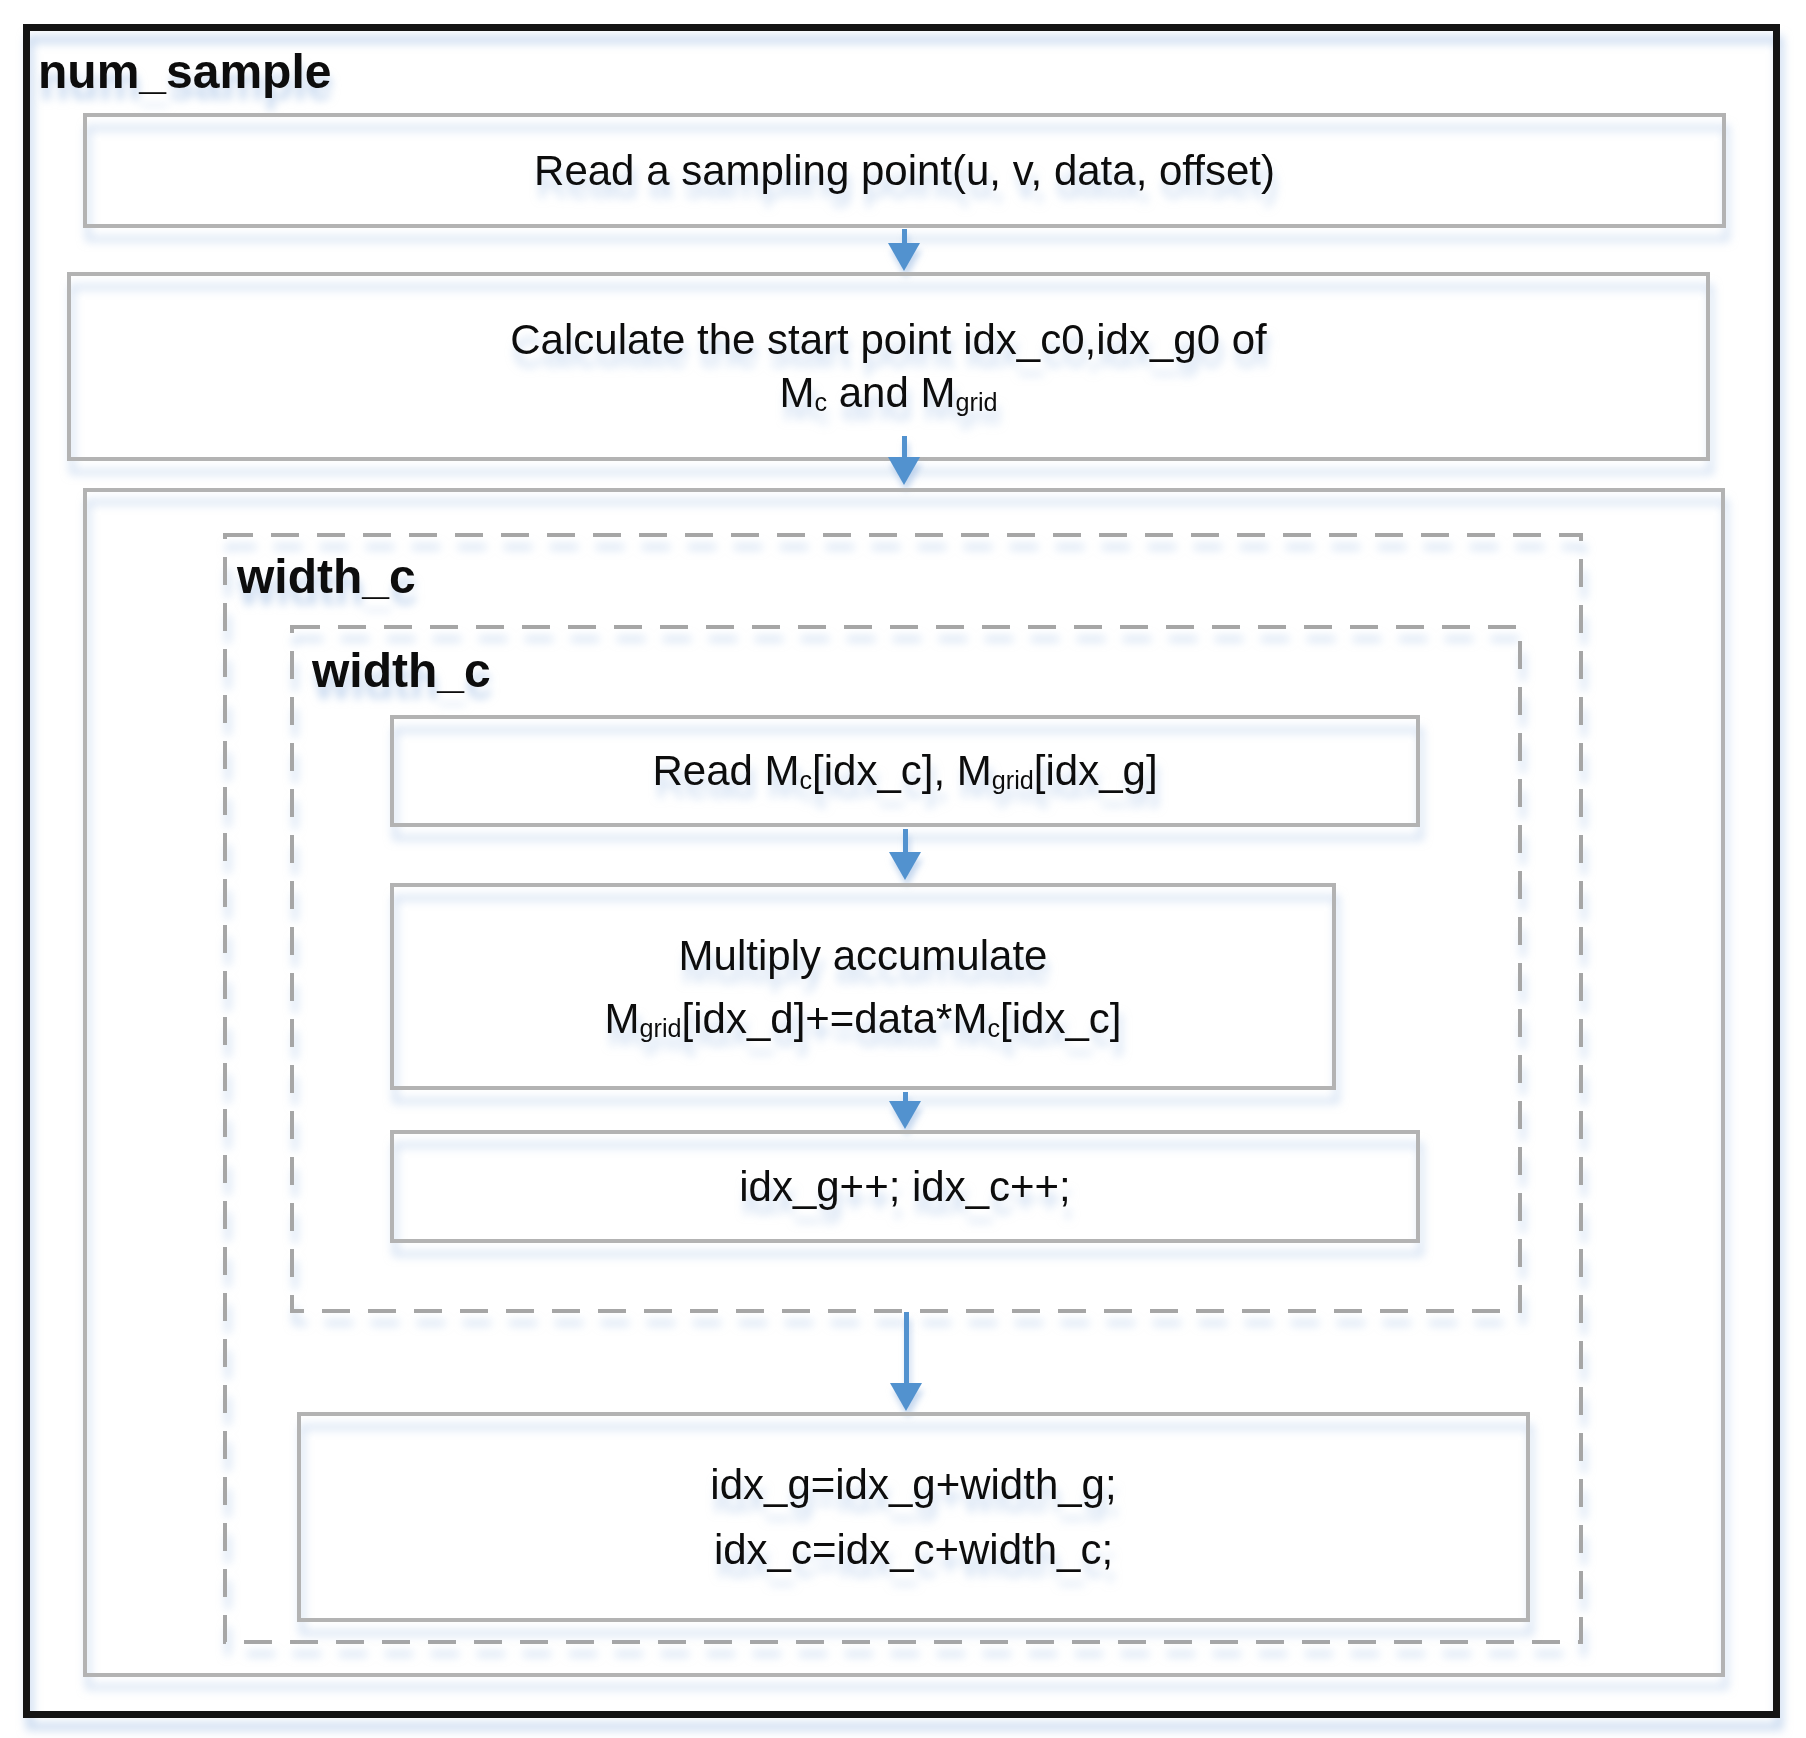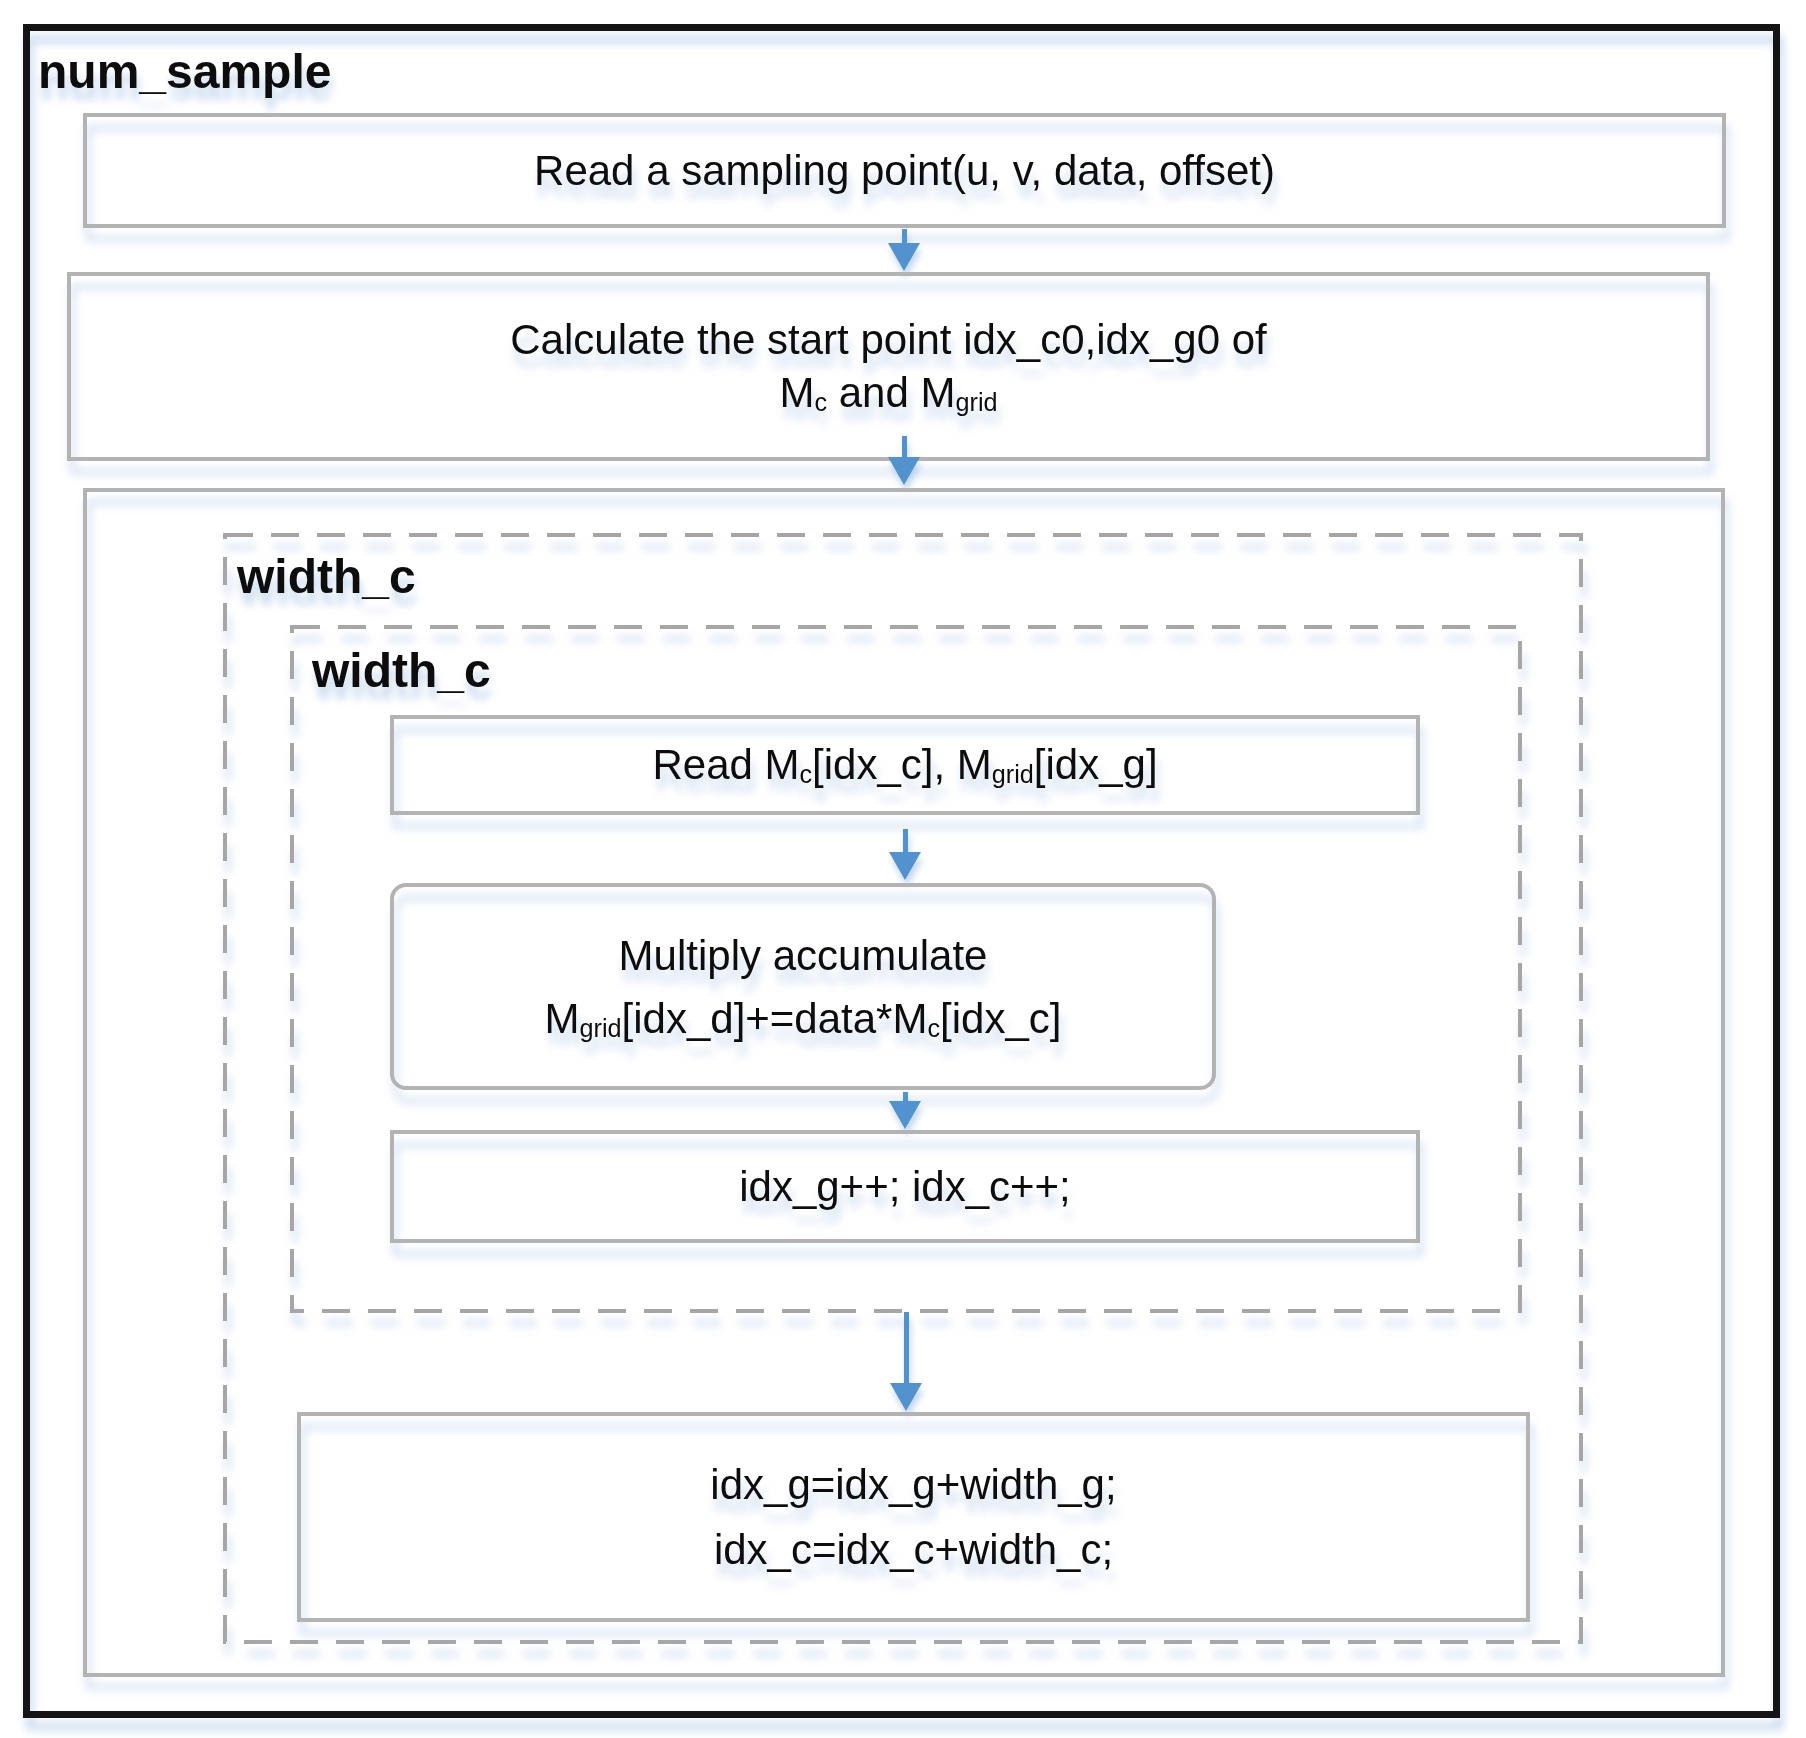--- a/index.html
+++ b/index.html
@@ -94,30 +94,30 @@
   <svg class="dash-frame" style="left:223px;top:533px;" width="1360" height="1111">
     <rect x="2" y="2" width="1356" height="1107" fill="none" stroke="var(--dash-border)" stroke-width="4" stroke-dasharray="28 18"></rect>
   </svg>
   <div class="loop-label" style="left:237px;top:551px;">width_c</div>
 
   <svg class="dash-frame" style="left:290px;top:625px;" width="1232" height="688">
     <rect x="2" y="2" width="1228" height="684" fill="none" stroke="var(--dash-border)" stroke-width="4" stroke-dasharray="28 18"></rect>
   </svg>
   <div class="loop-label" style="left:312px;top:645px;">width_c</div>
 
-  <div class="pbox" style="left:390px;top:715px;width:1030px;height:100px;">
+  <div class="pbox" style="left:390px;top:715px;width:1030px;height:112px;">
     <span class="line"><span>Read M</span><span class="sub">c</span><span>[idx_c], M</span><span class="sub">grid</span><span>[idx_g]</span></span>
   </div>
 
   <div class="arrow" style="left:885px;top:829px;height:51px;">
     <div class="arrow-shaft"></div>
     <div class="arrow-head"></div>
   </div>
 
-  <div class="pbox" style="left:390px;top:883px;width:826px;height:207px;line-height:1.5;border-radius:16px;">
+  <div class="pbox" style="left:390px;top:883px;width:946px;height:207px;line-height:1.5;">
     <span class="line">Multiply accumulate</span>
     <span class="line"><span>M</span><span class="sub">grid</span><span>[idx_d]+=data*M</span><span class="sub">c</span><span>[idx_c]</span></span>
   </div>
 
   <div class="arrow" style="left:885px;top:1092px;height:37px;">
     <div class="arrow-shaft"></div>
     <div class="arrow-head"></div>
   </div>
 
   <div class="pbox" style="left:390px;top:1130px;width:1030px;height:113px;">

